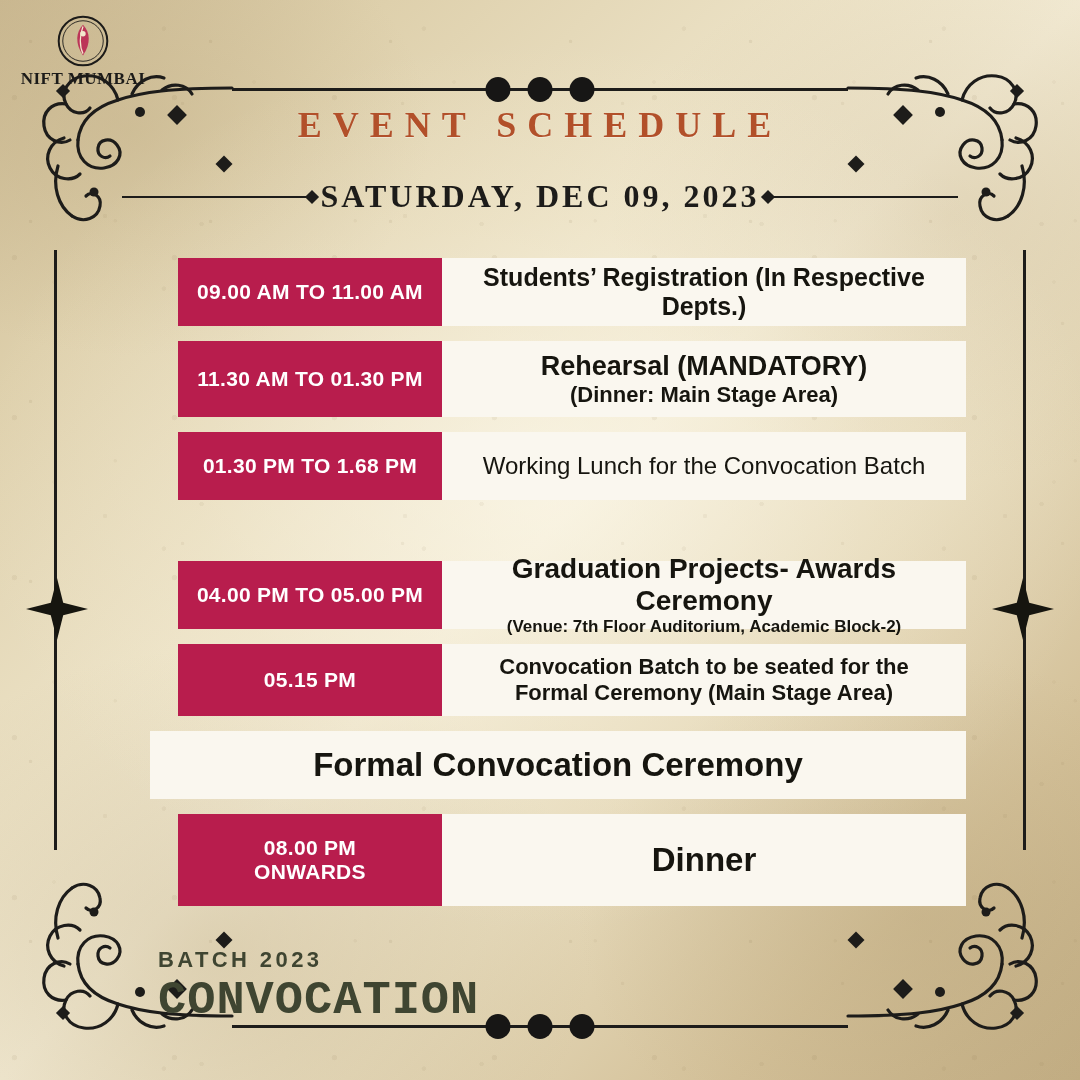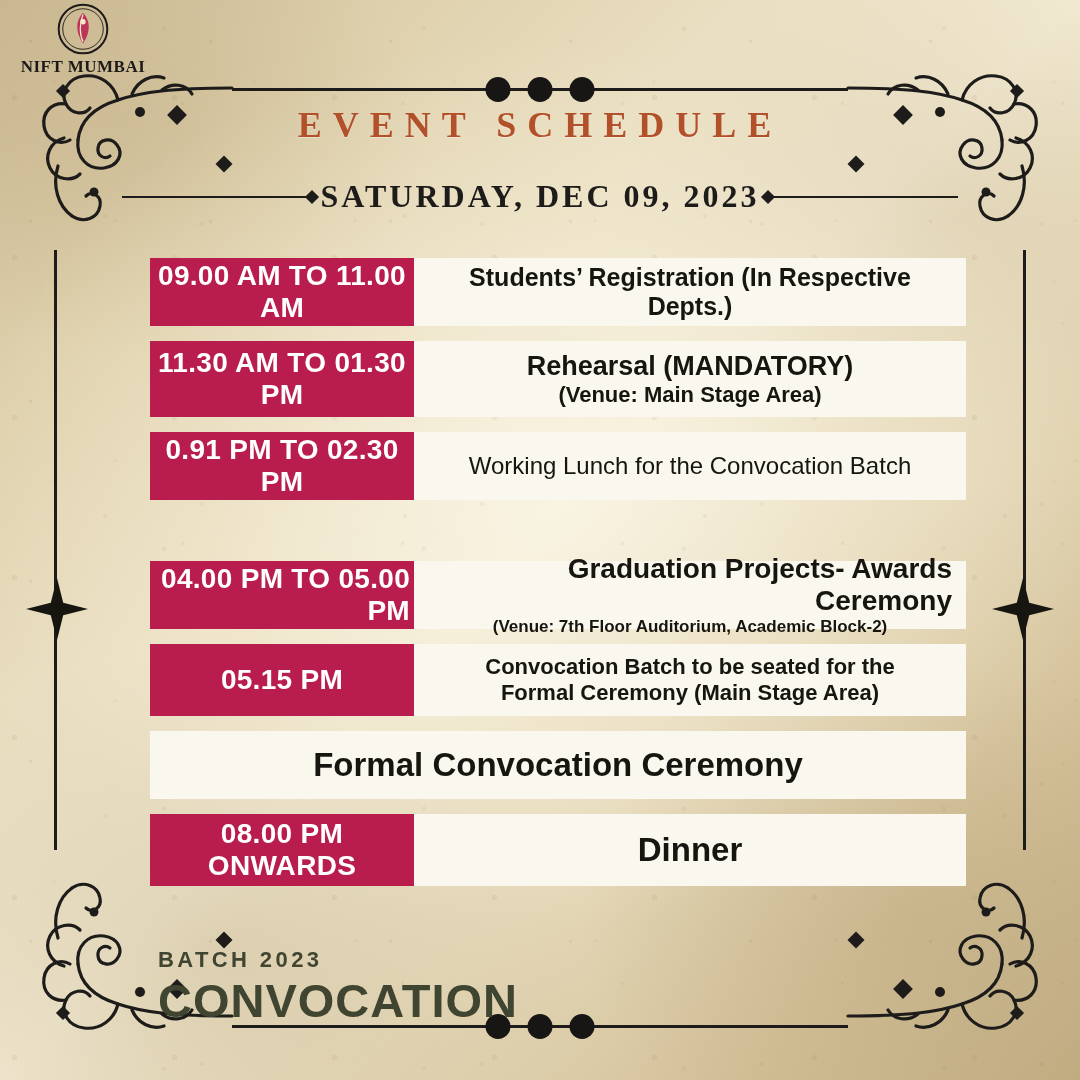--- a/index.html
+++ b/index.html
@@ -42,21 +42,21 @@
       radial-gradient(circle at 48% 92%, rgba(120,98,60,.12) 0 1.5px, transparent 2px),
       radial-gradient(circle at 72% 80%, rgba(120,98,60,.14) 0 2px, transparent 2.5px),
       radial-gradient(circle at 27% 41%, rgba(120,98,60,.10) 0 1.5px, transparent 2px);
     background-size: 180px 180px, 260px 260px, 220px 220px, 300px 300px, 160px 160px, 240px 240px, 280px 280px, 200px 200px;
   }
 
   
   #logo {
     position: absolute;
     left: 8px;
-    top: 2px;
+    top: 14px;
     width: 150px;
     text-align: center;
     z-index: 6;
   }
   #logo .mark {
     width: 54px;
     height: 54px;
     margin: 0 auto;
     display: block;
   }
@@ -185,26 +185,27 @@
 
   .time {
     width: 264px;
     flex: 0 0 264px;
     background: #b81d4d;
     color: #ffffff;
     display: flex;
     align-items: center;
     justify-content: center;
     text-align: center;
-    font-size: 28px;
+    font-size: 21px;
     font-weight: bold;
     letter-spacing: .3px;
     line-height: 1.15;
     padding: 6px 4px;
     box-sizing: border-box;
+    margin-left: 28px;
   }
   .desc {
     flex: 1;
     background: #faf7ef;
     color: #16150f;
     display: flex;
     flex-direction: column;
     align-items: center;
     justify-content: center;
     text-align: center;
@@ -218,52 +219,52 @@
   .r1 .time, .r1 .desc { height: 68px; }
   .r1 .desc .line1 { font-size: 25px; }
 
   .r2 .time, .r2 .desc { height: 76px; }
   .r2 .desc .line1 { font-size: 27px; }
   .r2 .desc .line2 { font-size: 22px; }
 
   .r3 .time, .r3 .desc { height: 68px; }
   .r3 .desc .line1 { font-size: 24px; font-weight: normal; }
 
-  .r4 .time, .r4 .desc { height: 68px; text-align: right; }
+  .r4 .time, .r4 .desc { height: 68px; }
   .r4 .desc .line1 { font-size: 28px; }
   .r4 .desc .line2 { font-size: 17px; }
 
   .r5 .time, .r5 .desc { height: 72px; }
   .r5 .desc .line1 { font-size: 22px; }
   .r5 .desc .line2 { font-size: 22px; }
 
   .r6 .time, .r6 .desc { height: 68px; }
   .r6 .desc .line1 { font-size: 33px; }
 
-  .r7 .time, .r7 .desc { height: 72px; }
+  .r7 .time, .r7 .desc { height: 92px; }
   .r7 .desc .line1 { font-size: 33px; text-align: right; }
 
   
   #footer-lockup {
     position: absolute;
     left: 158px;
     bottom: 56px;
     z-index: 5;
     line-height: 1;
   }
   #batch-line {
     font-family: "Liberation Sans", sans-serif;
     font-weight: bold;
     font-size: 22px;
     letter-spacing: 3.4px;
     color: #3f4531;
     margin-bottom: 6px;
   }
   #convocation-line {
-    font-family: Liberation Sans, sans-serif;
+    font-family: Liberation Mono, monospace;
     font-weight: bold;
     font-size: 47px;
     letter-spacing: 1px;
     color: #3f4531;
   }
 </style>
 </head>
 <body>
 
 <div id="poster">
@@ -402,26 +403,26 @@
       <div class="time">09.00 AM TO 11.00 AM</div>
       <div class="desc">
         <div class="line1">Students’ Registration (In Respective Depts.)</div>
       </div>
     </div>
 
     <div class="row r2">
       <div class="time">11.30 AM TO 01.30 PM</div>
       <div class="desc">
         <div class="line1">Rehearsal (MANDATORY)</div>
-        <div class="line2">(Venue: Main Stage Area)</div>
+        <div class="line2">(Dinner: Main Stage Area)</div>
       </div>
     </div>
 
     <div class="row r3 gap-after">
-      <div class="time">0.91 PM TO 02.30 PM</div>
+      <div class="time">01.30 PM TO 1.68 PM</div>
       <div class="desc">
         <div class="line1">Working Lunch for the Convocation Batch</div>
       </div>
     </div>
 
     <div class="row r4">
       <div class="time">04.00 PM TO 05.00 PM</div>
       <div class="desc">
         <div class="line1">Graduation Projects- Awards Ceremony</div>
         <div class="line2">(Venue: 7th Floor Auditorium, Academic Block-2)</div>

